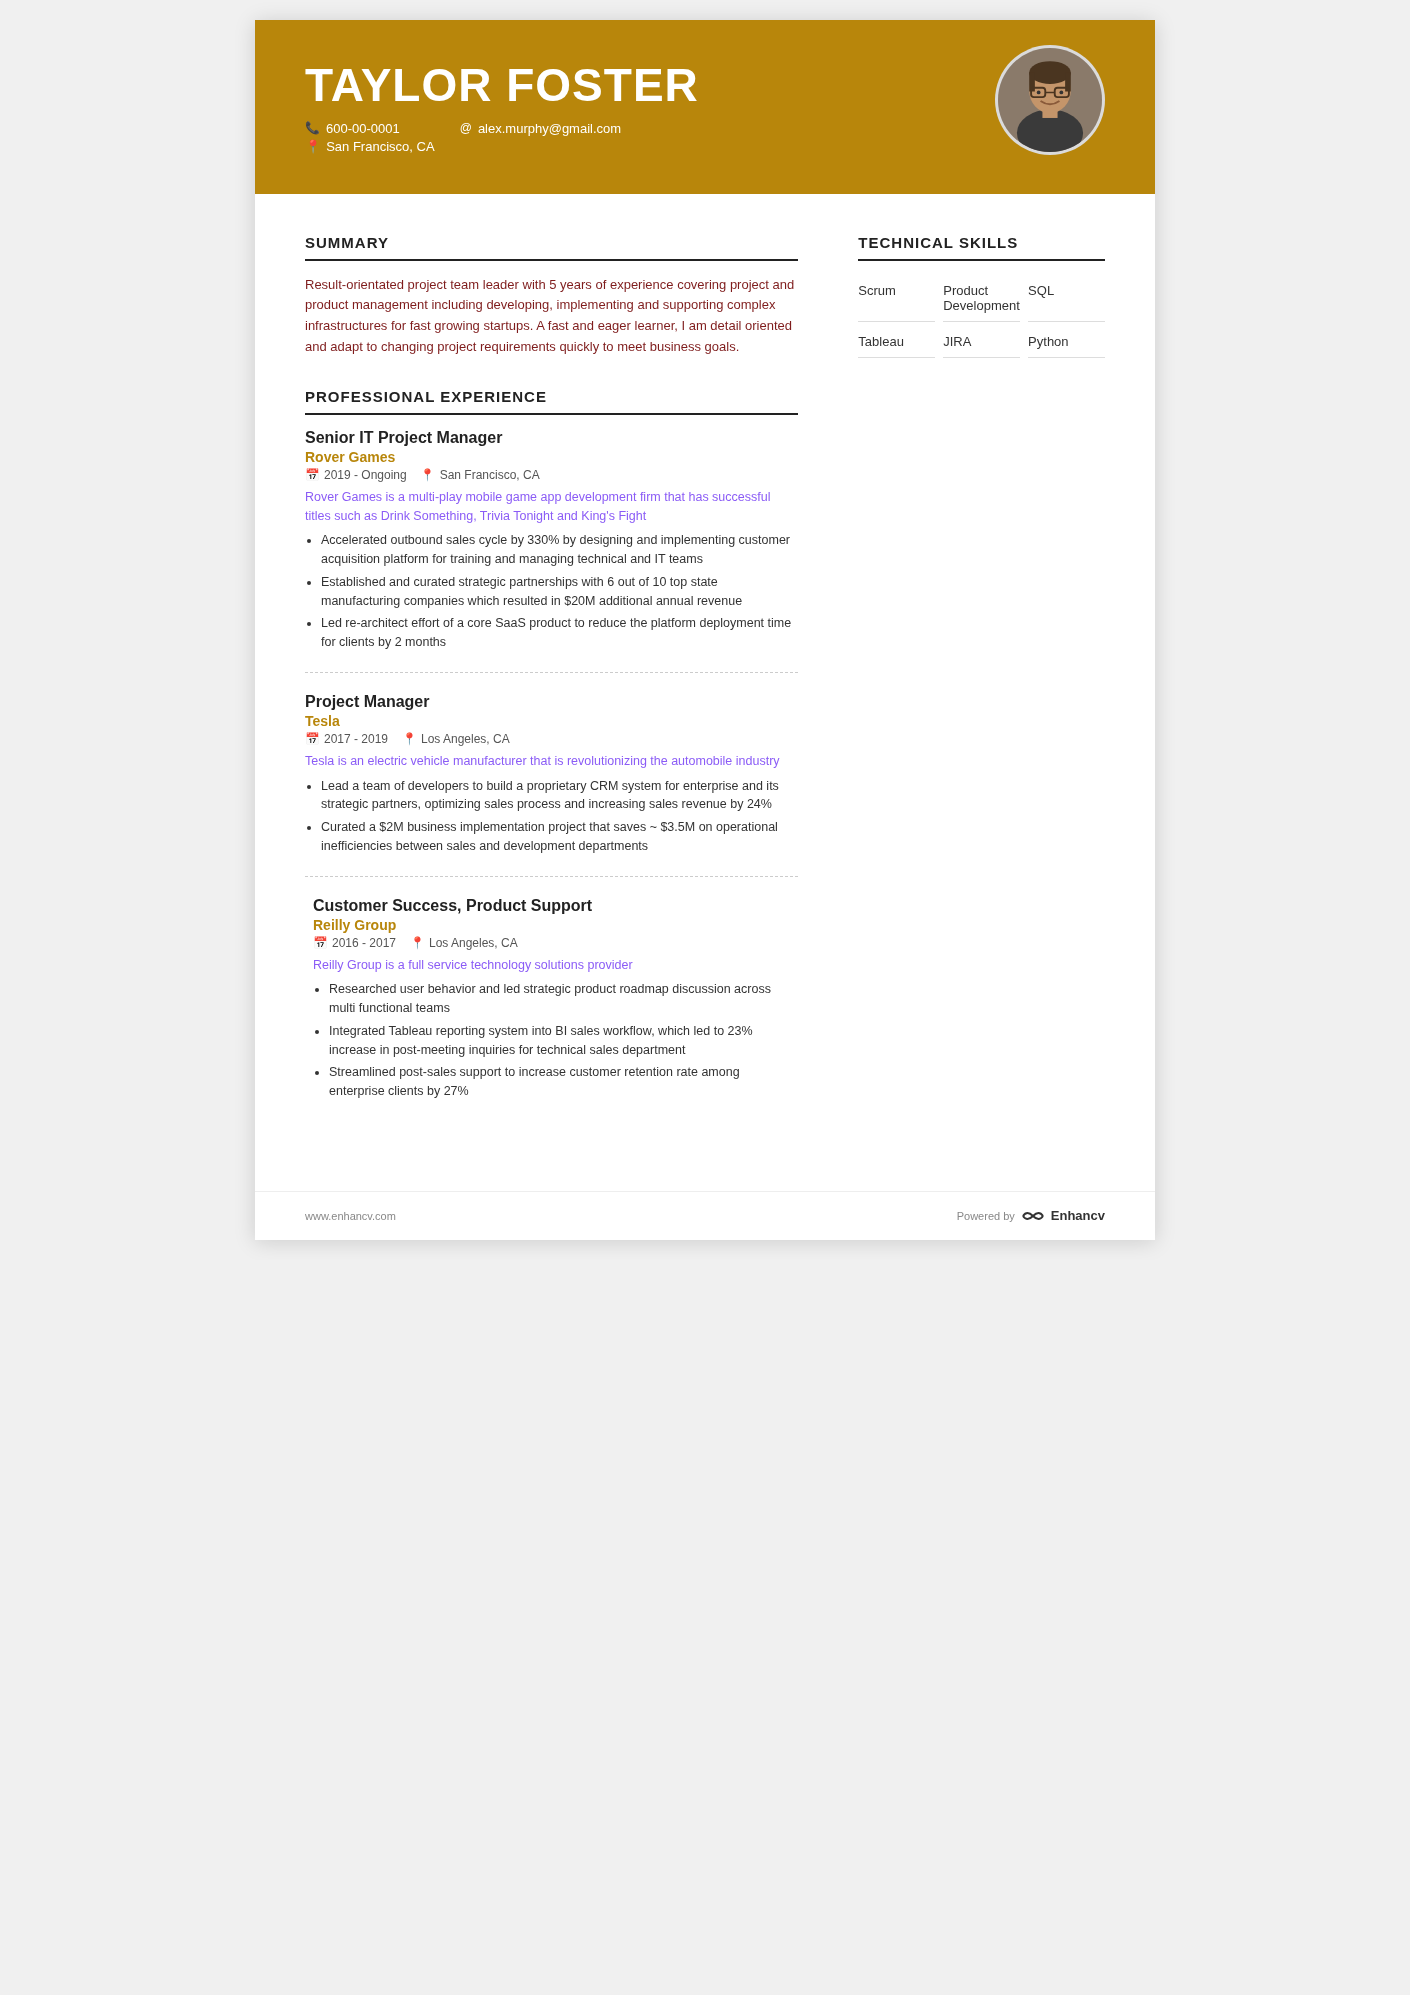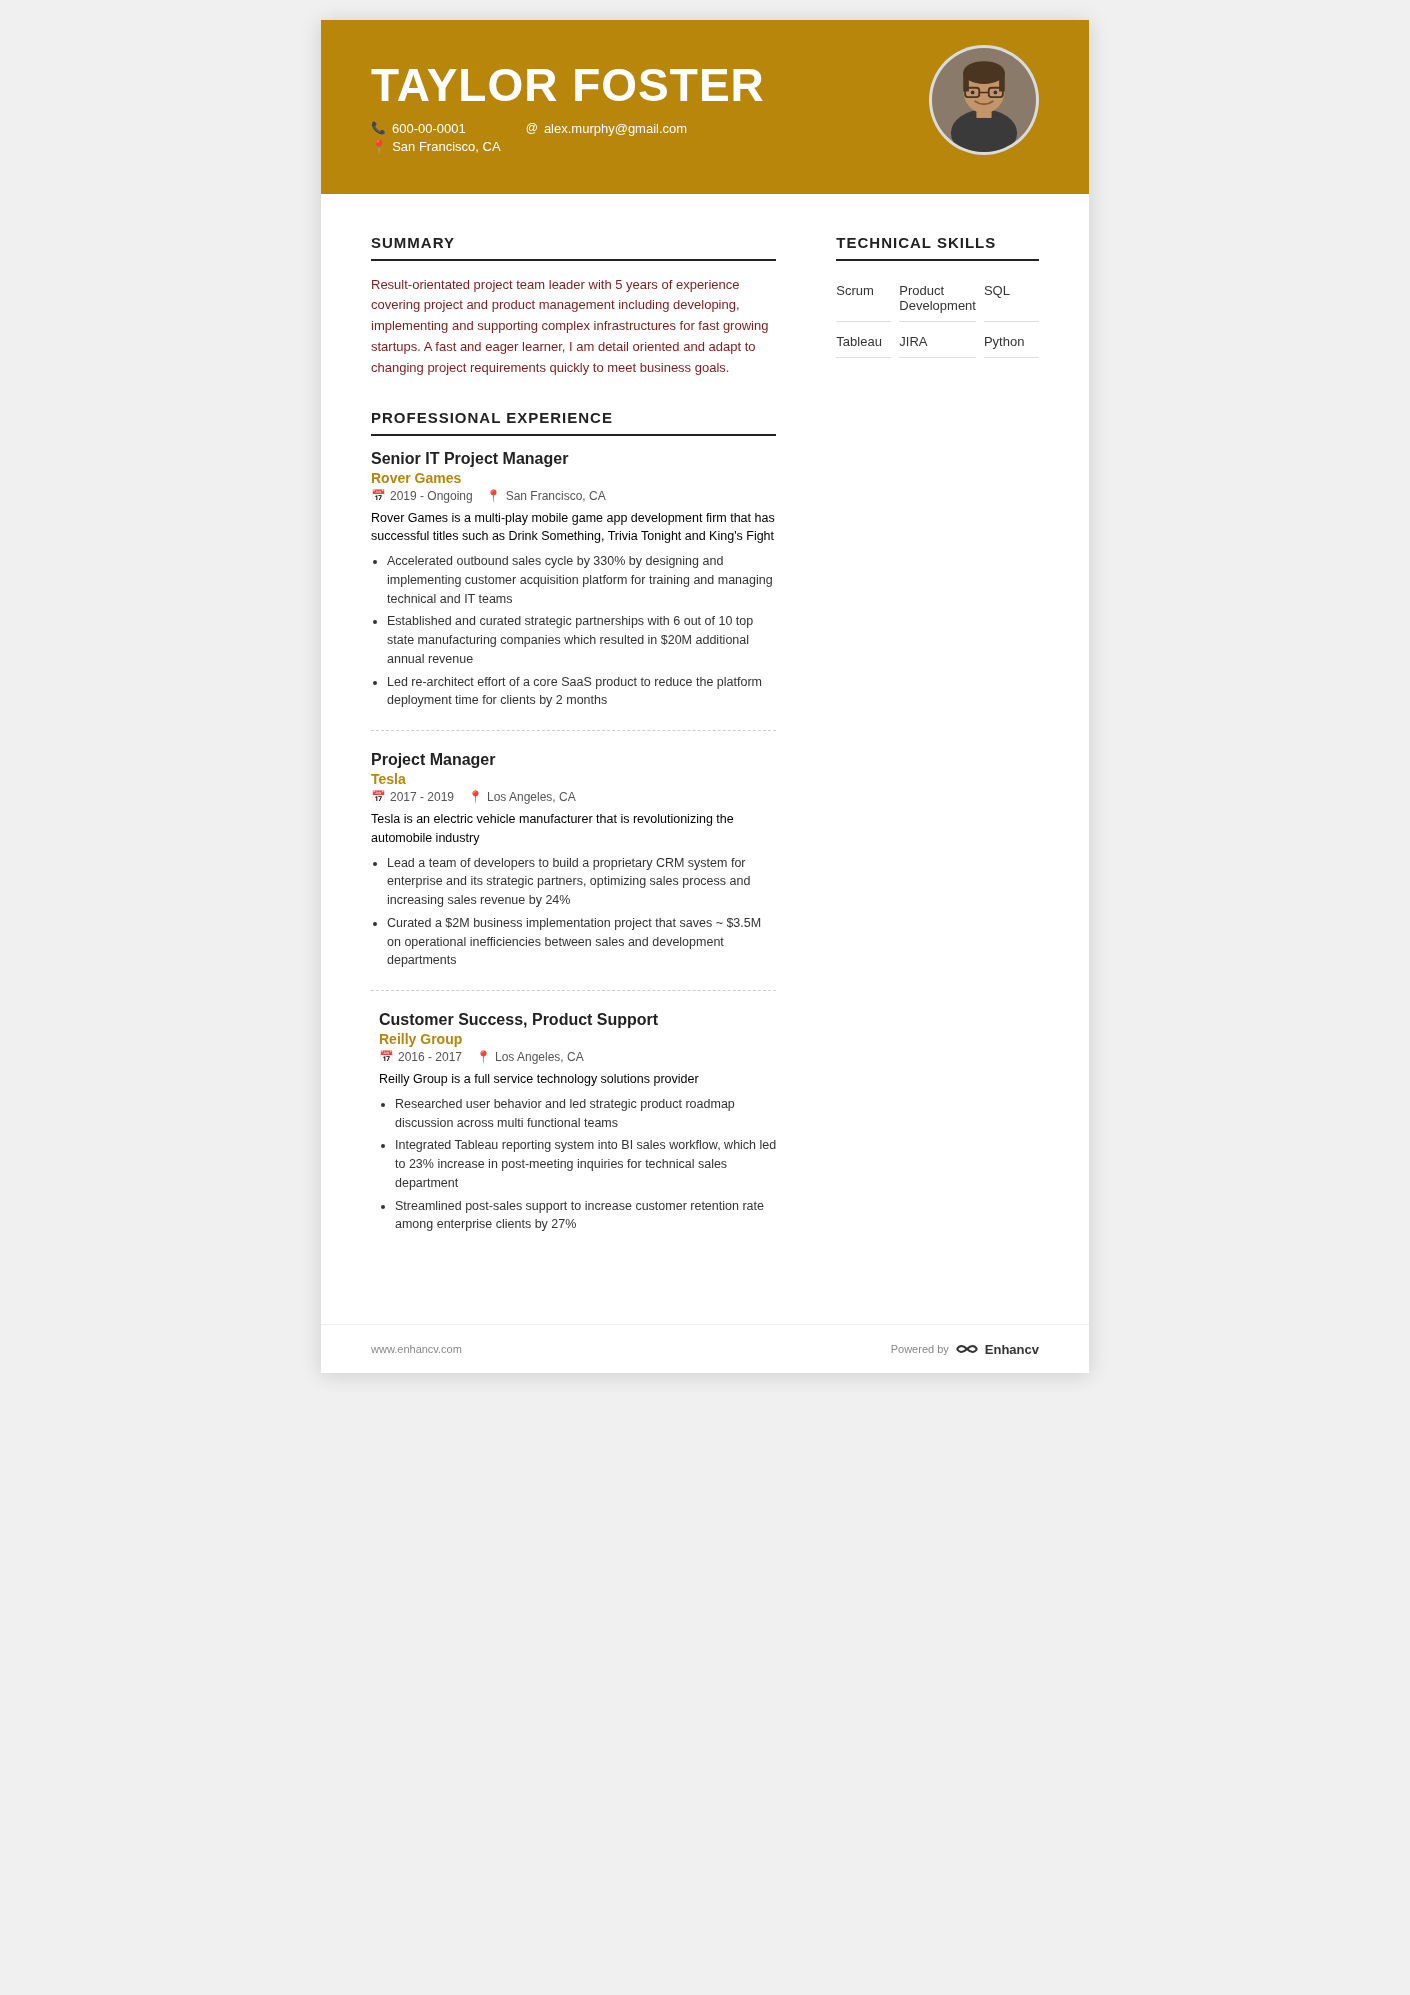--- a/index.html
+++ b/index.html
@@ -4,21 +4,21 @@
   <style>
     * { box-sizing: border-box; margin: 0; padding: 0; }
     body {
       font-family: Arial, Helvetica, sans-serif;
       background: #f0f0f0;
       display: flex;
       justify-content: center;
       padding: 20px;
     }
     .resume-page {
-      width: 768px;
+      width: 900px;
       background: #fff;
       box-shadow: 0 2px 20px rgba(0,0,0,0.15);
     }
     
     .header {
       background: #b8860b;
       padding: 40px 50px 40px 50px;
       position: relative;
       min-height: 160px;
     }
@@ -124,21 +124,21 @@
       gap: 14px;
       margin-bottom: 6px;
     }
     .exp-meta-item {
       display: flex;
       align-items: center;
       gap: 4px;
     }
     .exp-description {
       font-size: 12.5px;
-      color: #000000;
+      color: #8b5cf6;
       line-height: 1.5;
       margin-bottom: 6px;
     }
     .exp-bullets {
       padding-left: 16px;
     }
     .exp-bullets li {
       font-size: 12.5px;
       color: #333;
       line-height: 1.5;

